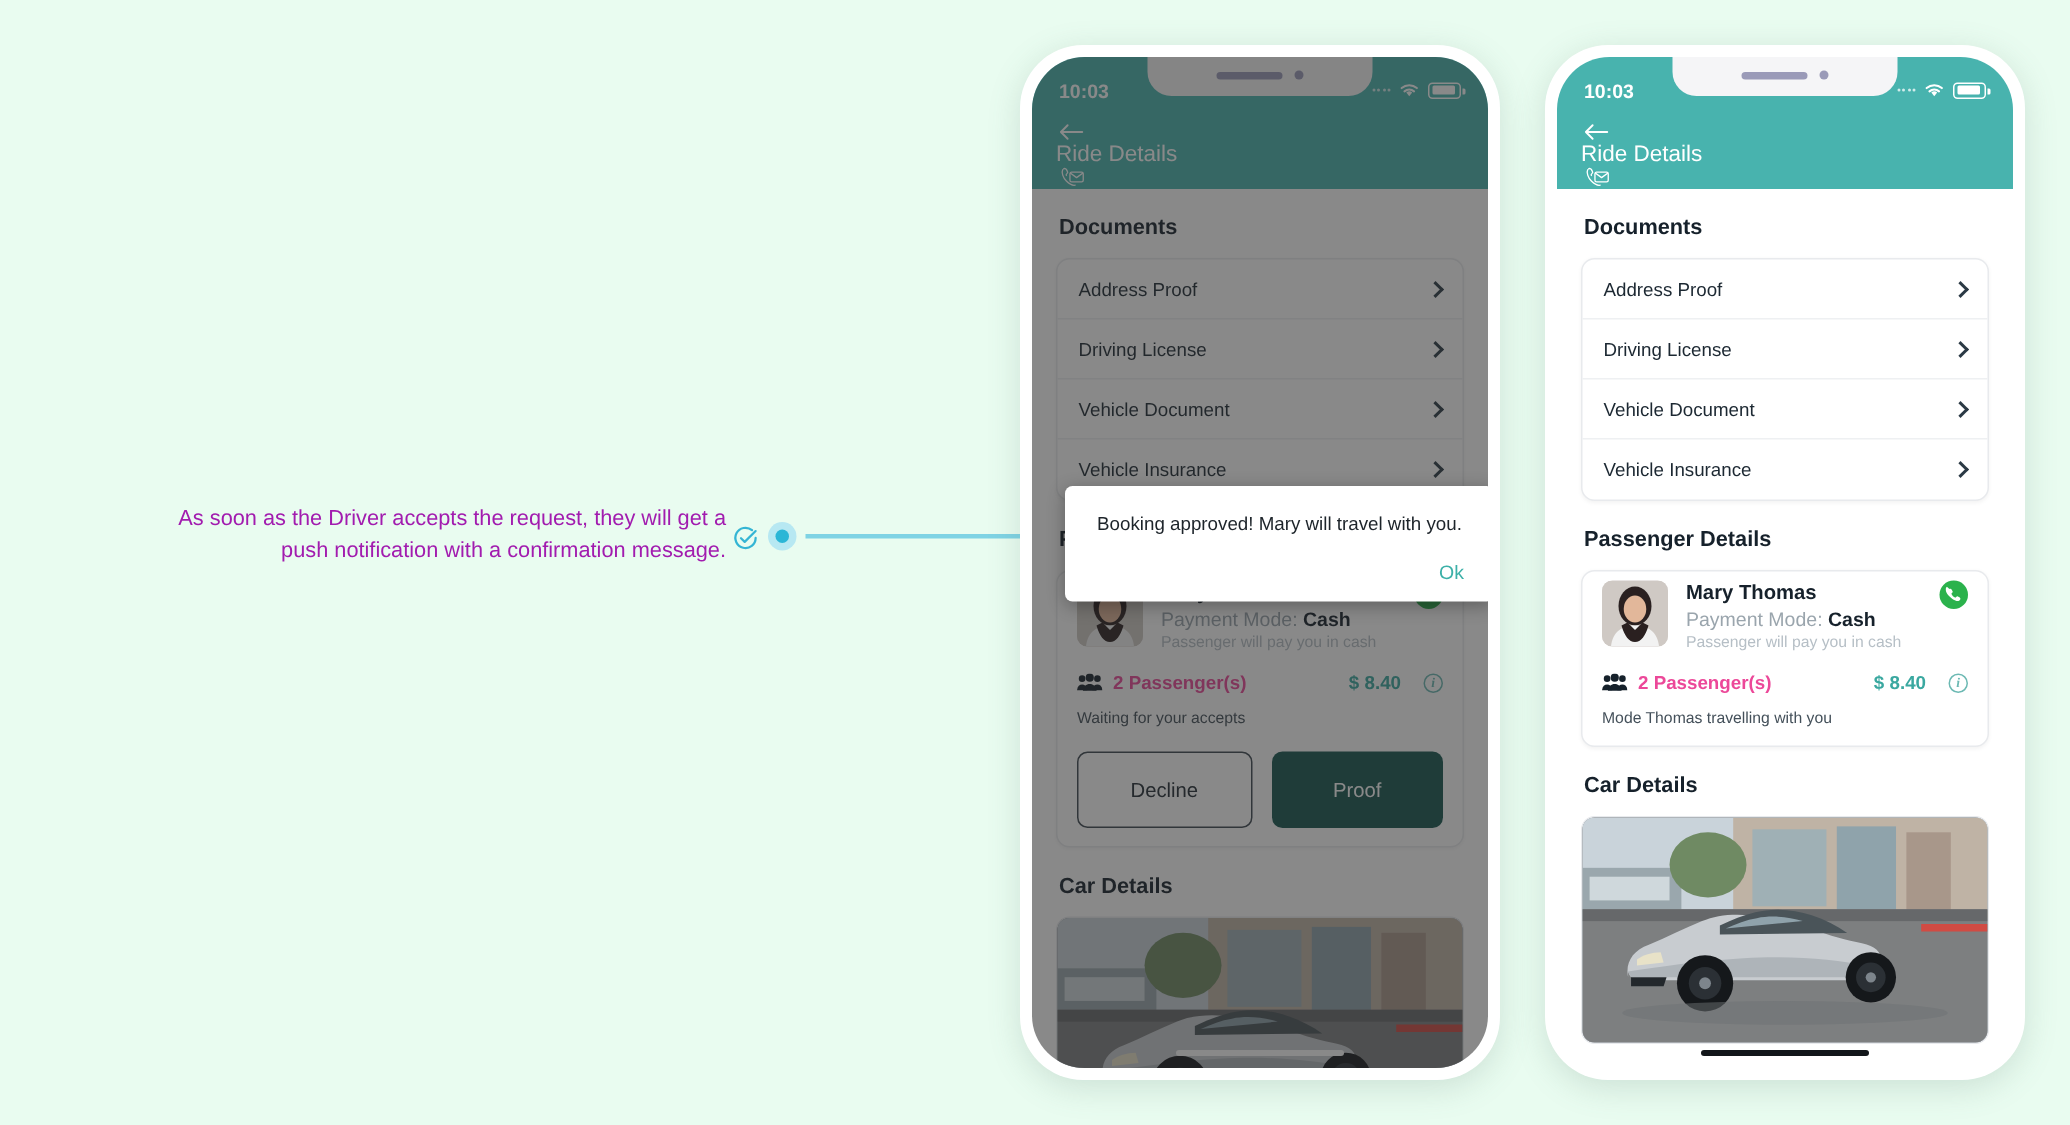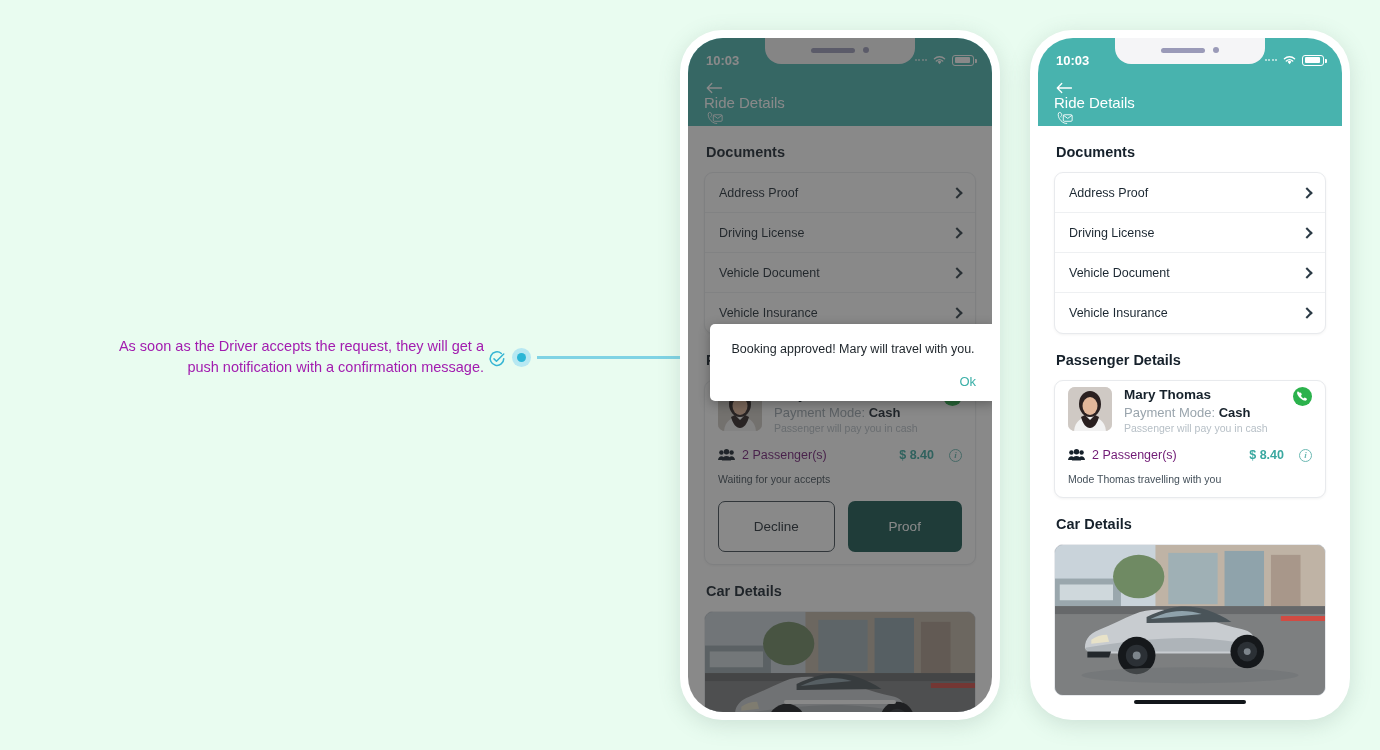--- a/index.html
+++ b/index.html
@@ -166,21 +166,21 @@
     margin-left: auto;
     width: 19px; height: 19px; border-radius: 50%;
     background: #2bb24c;
     display: flex; align-items: center; justify-content: center;
   }
   .pass-foot {
     display: flex; align-items: center;
     margin-top: 14px;
   }
   .pax-icon { margin-right: 7px; display: flex; align-items: flex-end; }
-  .pax-count { font-size: 12.5px; font-weight: normal; color: #701a75; }
+  .pax-count { font-size: 12.5px; font-weight: bold; color: #ec4899; }
   .price {
     margin-left: auto; display: flex; align-items: center; gap: 15px;
     font-size: 12.5px; font-weight: bold; color: #3aa8a0;
   }
   .info-ic {
     width: 13px; height: 13px; border-radius: 50%;
     border: 1.3px solid #6cb9b3; color: #6cb9b3;
     font-size: 9px; font-weight: bold; font-style: italic;
     display: flex; align-items: center; justify-content: center;
     font-family: "Liberation Serif", serif;

